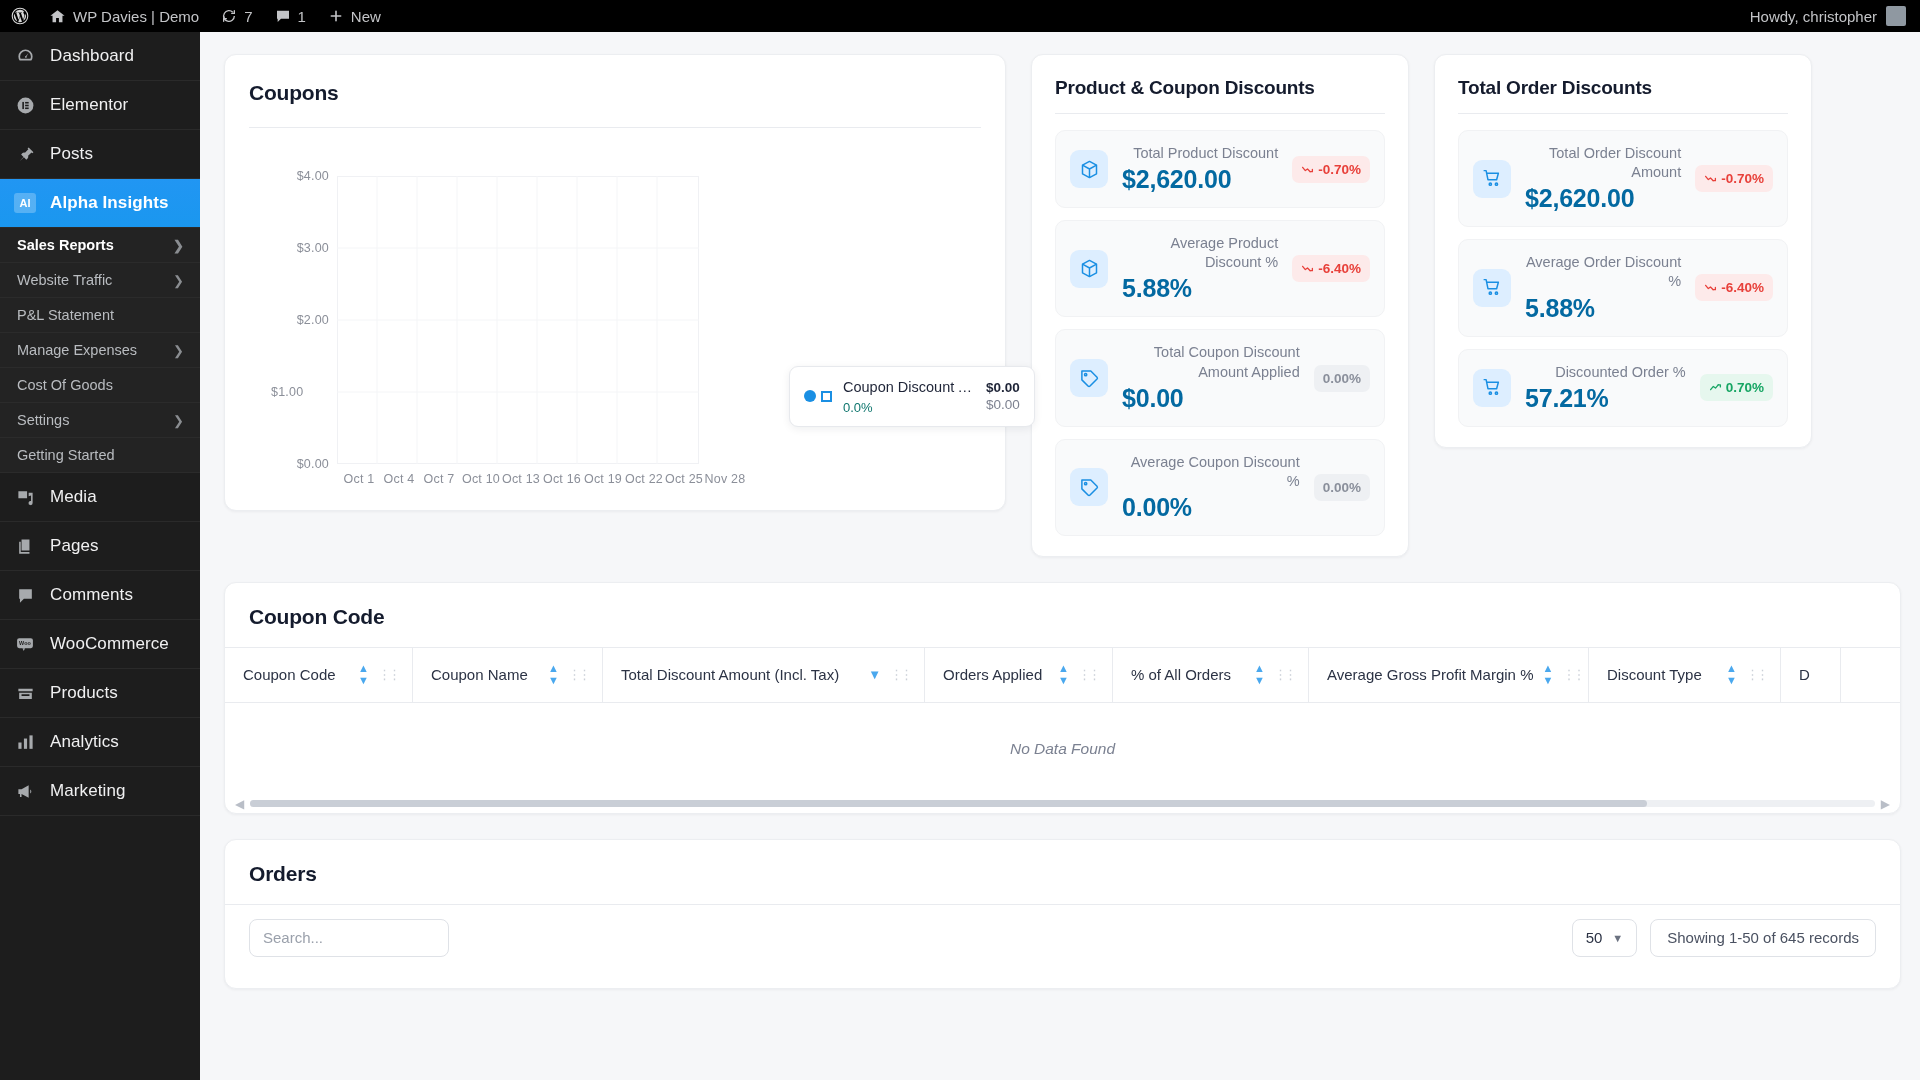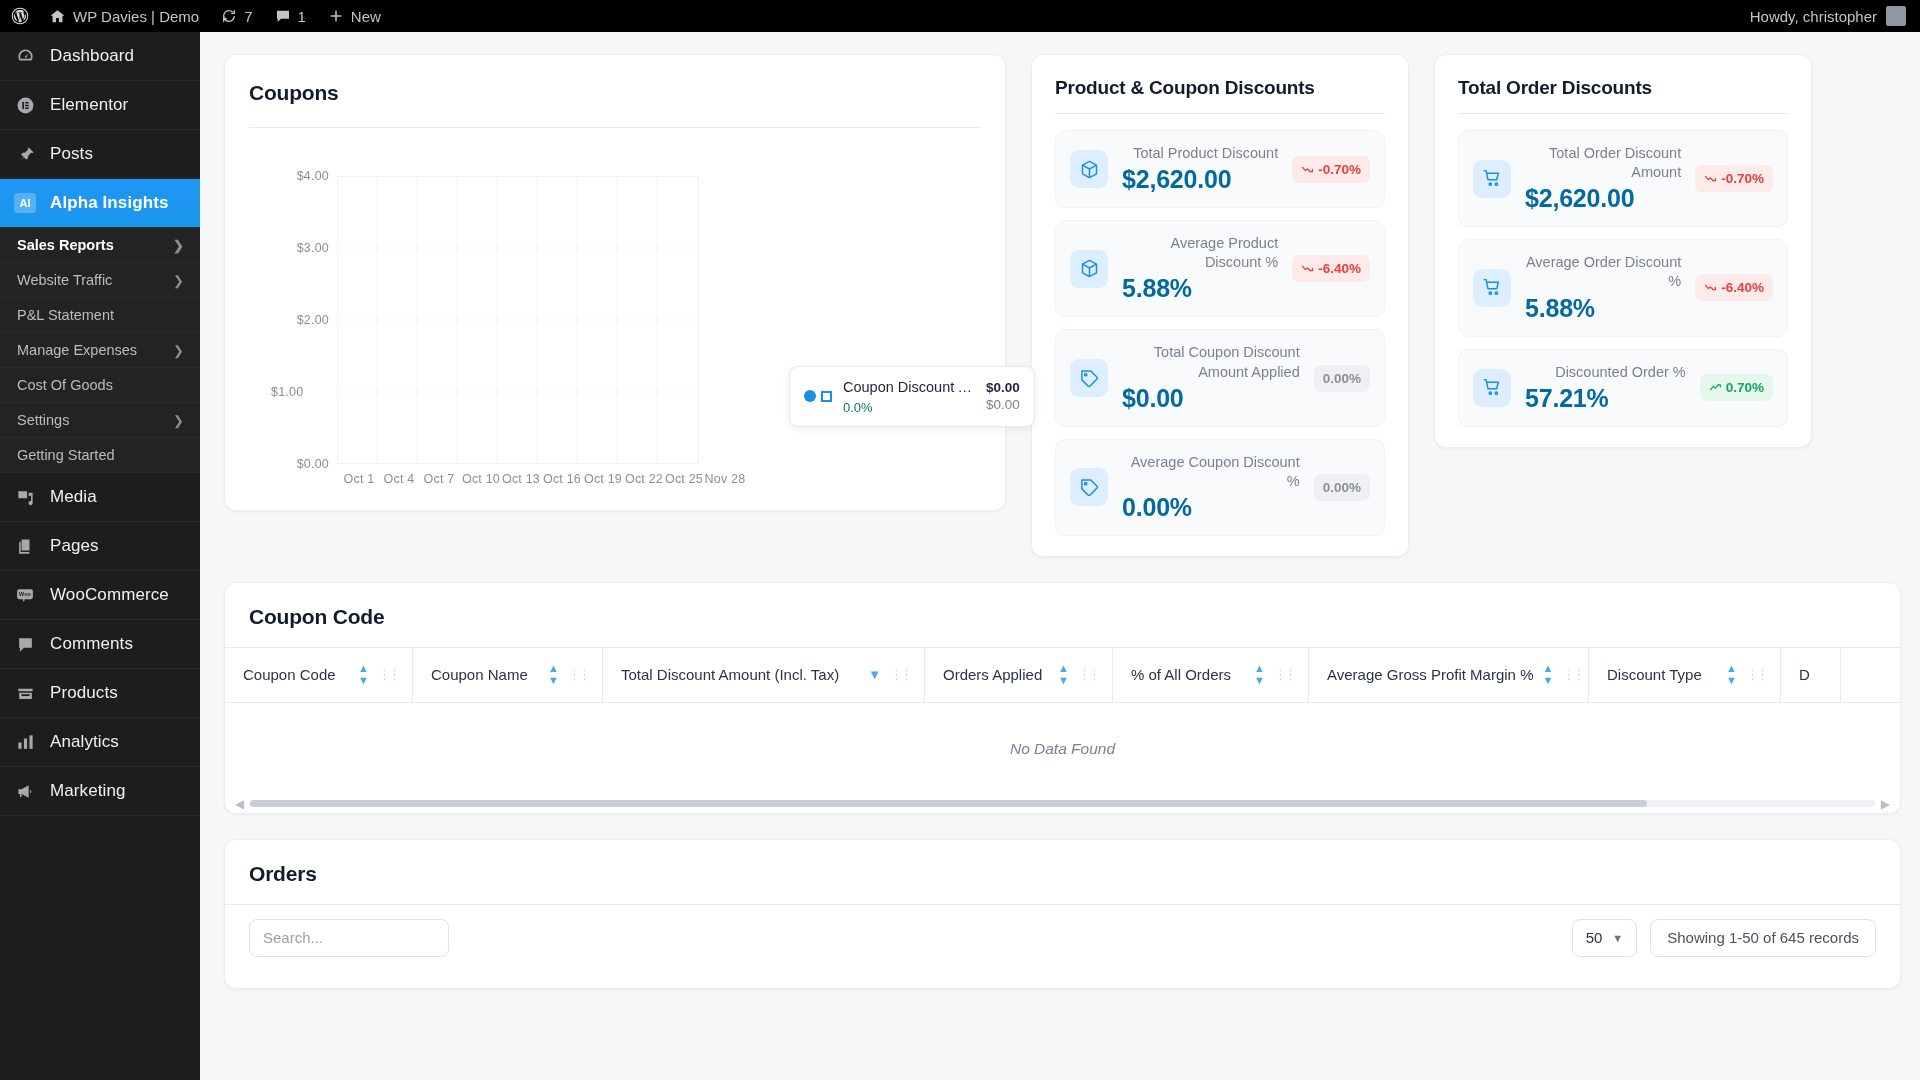--- a/index.html
+++ b/index.html
@@ -345,36 +345,36 @@
         <span class="mi-icon">
           <svg width="19" height="19" viewBox="0 0 24 24" fill="currentColor">
               <path d="M7 3h10v14H7V3zm-3 3h2v13h11v2H4V6z"></path>
             </svg>
         </span>
         <span>Pages</span>
       </div>
 
       <div class="menu-item">
         <span class="mi-icon">
+          <svg width="19" height="19" viewBox="0 0 24 24" fill="currentColor">
+              <path d="M4 4h16v12H10l-5 5v-5H4V4z"></path>
+            </svg>
+        </span>
+        <span>Comments</span>
+      </div>
+
+      <div class="menu-item">
+        <span class="mi-icon">
           <svg width="20" height="20" viewBox="0 0 24 24">
               <rect x="2.5" y="5" width="19" height="12" rx="2.5" fill="#a7aaad"></rect>
               <path d="M9 17l1.5 3.5L12 17H9z" fill="#a7aaad"></path>
               <text x="12" y="13.4" font-family="Liberation Sans, sans-serif" font-size="6.5" font-weight="bold" fill="#1d1d1d" text-anchor="middle">Woo</text>
             </svg>
         </span>
         <span>WooCommerce</span>
-      </div>
-
-      <div class="menu-item">
-        <span class="mi-icon">
-          <svg width="19" height="19" viewBox="0 0 24 24" fill="currentColor">
-              <path d="M4 4h16v12H10l-5 5v-5H4V4z"></path>
-            </svg>
-        </span>
-        <span>Comments</span>
       </div>
 
       <div class="menu-item">
         <span class="mi-icon">
           <svg width="19" height="19" viewBox="0 0 24 24" fill="currentColor">
               <path d="M3 6h18v3H3V6zm1 5h16v8H4v-8zm3 2v2h10v-2H7z"></path>
             </svg>
         </span>
         <span>Products</span>
       </div>

